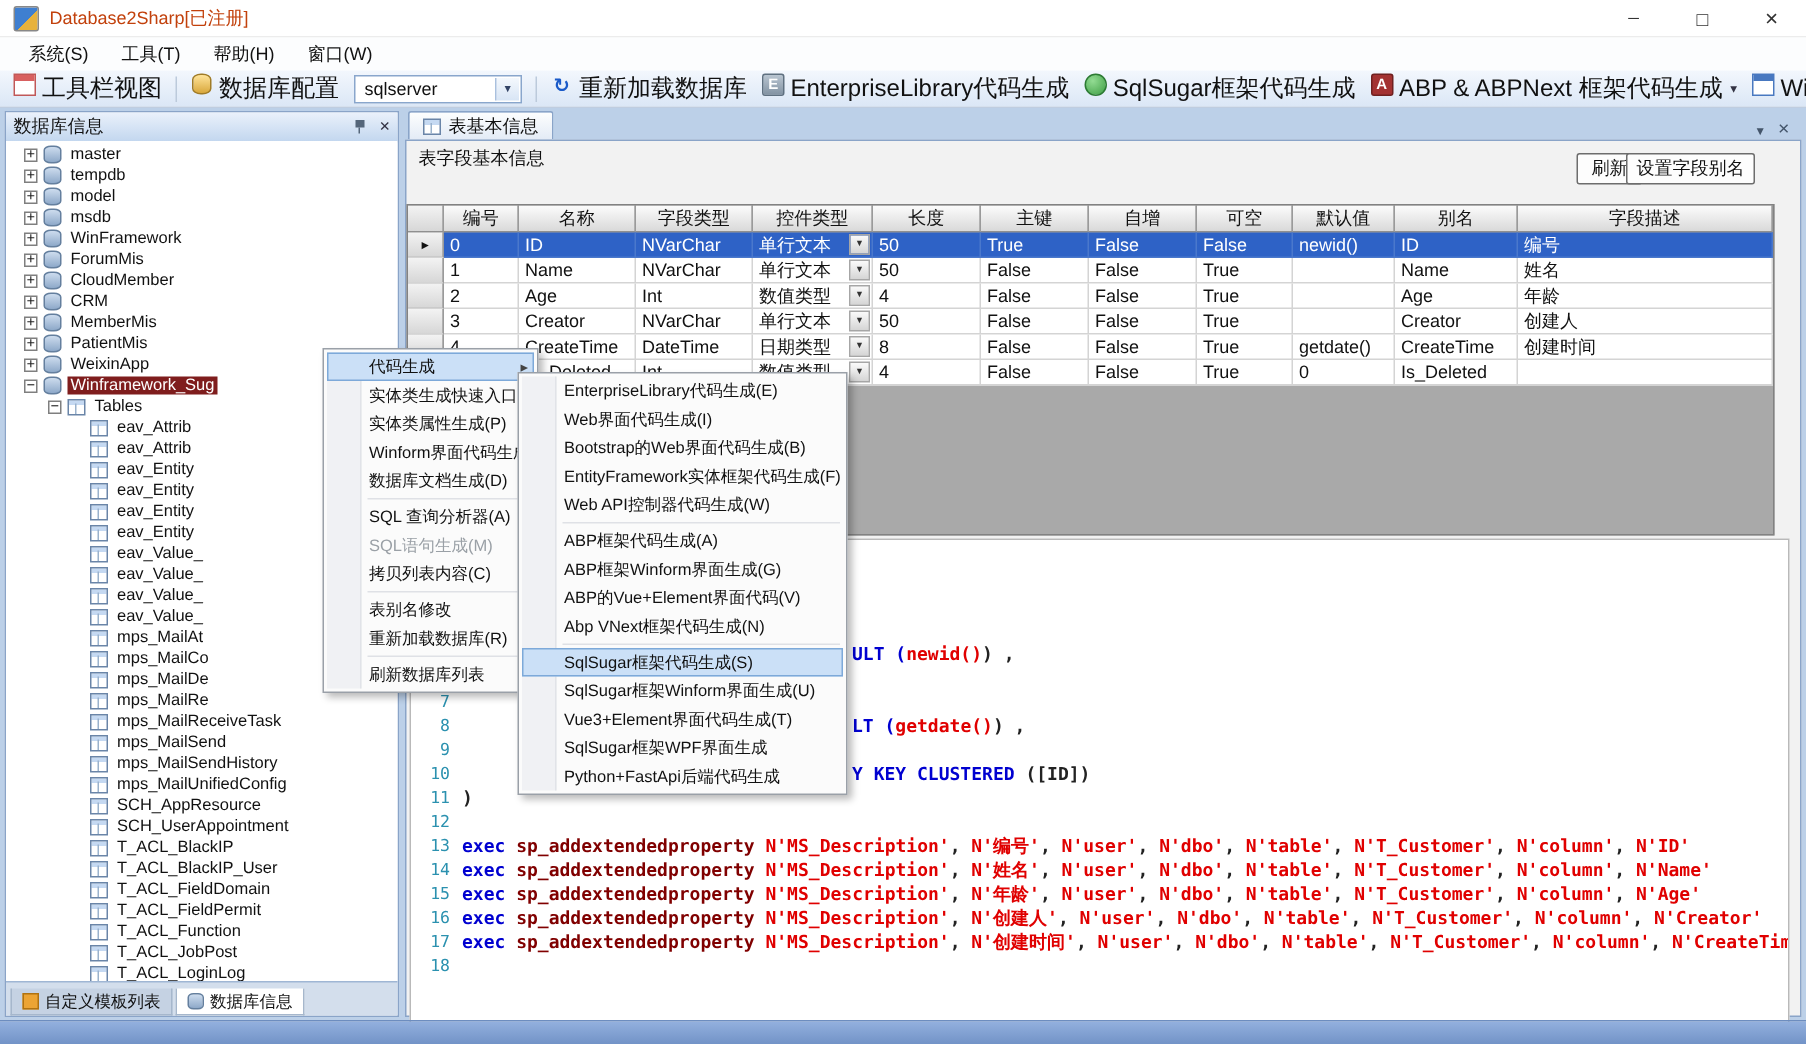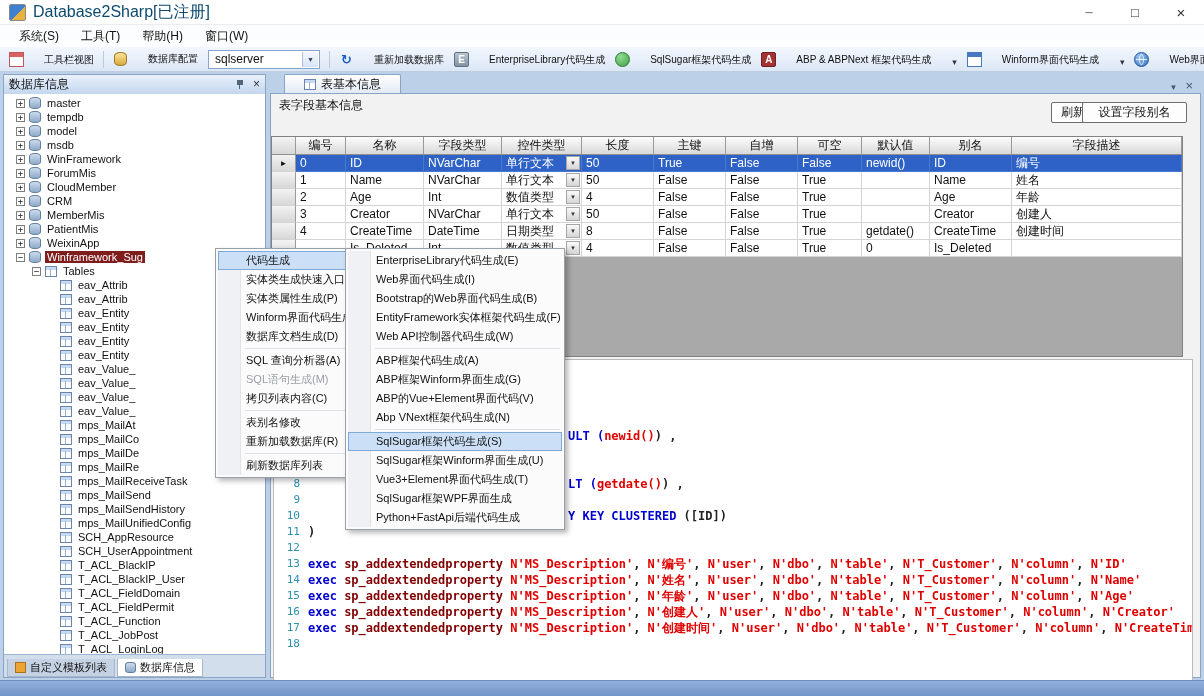--- a/index.html
+++ b/index.html
@@ -4,35 +4,35 @@
 <style>
   html,body{margin:0;padding:0}
   body{width:1204px;height:696px;position:relative;overflow:hidden;background:#fff;
        font-family:"Liberation Sans","DejaVu Sans",sans-serif;font-size:12px;color:#111;
        -webkit-font-smoothing:antialiased}
   
   .titlebar{position:absolute;left:0;top:0;width:100%;height:25px;background:#fff;
             border-bottom:1px solid #ececec;display:flex;align-items:center;box-sizing:border-box}
   .app-icon{width:15px;height:15px;margin:0 7px 0 9px;border-radius:2px;
             background:linear-gradient(135deg,#3f7fd0 0 55%,#e8b23c 55%);border:1px solid #888}
-  .title-text{font-size:16px;color:#0c4a6e}
+  .title-text{font-size:12px;color:#c2410c}
   .win-controls{margin-left:auto;display:flex;height:100%}
   .win-btn{width:46px;display:flex;align-items:center;justify-content:center;color:#333;font-size:12px}
   .wb-min::before{content:"─";font-size:10px}
   .wb-max::before{content:"□";font-size:13px}
   .wb-close::before{content:"×";font-size:15px}
   
   .menubar{position:absolute;left:0;top:25px;width:100%;height:22px;background:#fcfdfe;
            display:flex;align-items:center;padding-left:8px;box-sizing:border-box}
   .mitem{padding:3px 11px;font-size:12px}
   
   .toolbar{position:absolute;left:0;top:47px;width:100%;height:25px;box-sizing:border-box;
            background:linear-gradient(#f3f7fd,#dbe7f6);border-bottom:1px solid #bfcde0;
            display:flex;align-items:center;padding:0 5px;gap:2px;white-space:nowrap}
-  .tbtn{display:flex;align-items:flex-end;gap:20px;padding:2px 4px;font-size:10px;flex:none}
+  .tbtn{display:flex;align-items:flex-start;gap:4px;padding:2px 4px;font-size:16px;flex:none}
   .tsep{width:1px;height:17px;background:#bccadb;margin:0 3px;flex:none}
   .tdrop{margin-left:1px;color:#334}
   .tdrop::before{content:"▾";font-size:9px}
   .ic{width:15px;height:15px;flex:none;position:relative;box-sizing:border-box;display:inline-block}
   .ic-view{border:1px solid #c05858;background:#fff}
   .ic-view::before{content:"";position:absolute;left:0;right:0;top:0;height:4px;background:#d86060}
   .ic-config{width:13px;height:14px;margin:0 1px;background:linear-gradient(#ffe49a,#d9a83c);
              border:1px solid #a07c28;border-radius:6px/4px}
   .ic-reload{color:#1a5ac8;font-weight:bold;font-size:13px;line-height:15px;text-align:center}
   .ic-reload::before{content:"↻"}
@@ -84,33 +84,33 @@
          border-top:1px solid #9fb6d4;display:flex;align-items:flex-end;padding-left:3px;gap:2px}
   .btab{display:flex;align-items:center;gap:4px;font-size:11px;height:18px;padding:0 7px;
         background:#c5d2e3;border:1px solid #a6b7cc;border-top:none;box-sizing:border-box}
   .btab.active{background:#fff}
   .btab-ico1{width:11px;height:11px;background:#eca434;border:1px solid #b07210;box-sizing:border-box}
   .btab-ico2{width:11px;height:11px;background:linear-gradient(#cddcee,#8ea9c9);
              border:1px solid #647f9e;border-radius:4px/3px;box-sizing:border-box}
   
   .mpanel{position:absolute;left:270px;top:2px;width:931px;height:604px}
   .tabstrip{height:19px;display:flex;align-items:flex-end}
-  .doctab{display:flex;align-items:center;gap:5px;height:19px;margin-left:14px;padding:0 19px;
+  .doctab{display:flex;align-items:center;gap:5px;height:19px;margin-left:2px;padding:0 9px;
           background:linear-gradient(#fdfefe,#e3ebf6);border:1px solid #8aa4c8;border-bottom:none;
           border-radius:2px 2px 0 0;font-size:12px;box-sizing:border-box}
   .strip-controls{margin-left:auto;display:flex;align-items:center;gap:8px;padding-right:8px;color:#44556a}
   .sc-drop::before{content:"▼";font-size:8px}
   .sc-close::before{content:"×";font-size:13px}
   .mcontent{position:absolute;left:0;top:19px;right:0;bottom:0;background:#f2f2f2;
             border:1px solid #8aa4c8;box-sizing:border-box}
   .seclabel{position:absolute;left:8px;top:3px;font-size:12px}
   .btn{position:absolute;height:21px;background:#fdfdfd;border:1px solid #6d6d6d;border-radius:2px;
        display:flex;align-items:center;justify-content:center;font-size:12px;box-sizing:border-box}
   .btn.refresh{right:105px;top:8px;width:44px}
-  .btn.alias{right:13px;top:8px;width:105px}
+  .btn.alias{right:30px;top:8px;width:86px}
   
   .gridbox{position:absolute;left:0;top:42px;width:912px;height:221px;background:#a9a9a9;
            border:1px solid #828282;box-sizing:border-box;overflow:hidden}
   .grow{display:grid;grid-template-columns:24px 50px 78px 78px 80px 72px 72px 72px 64px 68px 82px 1fr;height:17px}
   .grow.ghead{height:18px}
   .gcell{background:#fff;border-right:1px solid #d4d4d4;border-bottom:1px solid #d4d4d4;
          display:flex;align-items:center;padding:0 4px;box-sizing:border-box;white-space:nowrap;
          overflow:hidden;position:relative;font-size:12px}
   .ghead .gcell{background:linear-gradient(#fcfcfc,#d9d9d9);border-right:1px solid #9a9a9a;
                 border-bottom:1px solid #8f8f8f;justify-content:center;padding:0 2px}
@@ -124,21 +124,21 @@
   
   .codebox{position:absolute;left:2px;top:265px;width:920px;height:368px;background:#fff;
            border:1px solid #b9b9b9;box-sizing:border-box;overflow:hidden;padding-top:4px;
            font-family:"DejaVu Sans Mono","Liberation Mono",monospace;font-size:12px;font-weight:bold}
   .cline{display:flex;height:16px;line-height:16px;white-space:pre}
   .gut{flex:none;width:26px;text-align:right;padding-right:8px;color:#2b91af;
        font-size:11px;font-weight:normal}
   .ctext{white-space:pre}
   .c-k{color:#0000d0}.c-s{color:#e00000}.c-p{color:#222}.c-pr{color:#800000}
   
-  .ctxmenu{position:absolute;left:215px;top:248px;width:144px;background:#fbfbfb;
+  .ctxmenu{position:absolute;left:215px;top:232px;width:144px;background:#fbfbfb;
            border:1px solid #9aa0a8;box-shadow:3px 3px 5px rgba(0,0,0,.28);padding:2px;
            box-sizing:border-box;z-index:50}
   .ctxmenu::before{content:"";position:absolute;left:2px;top:2px;bottom:2px;width:22px;
                    background:#f0f1f4;border-right:1px solid #e1e3e8}
   .menu-item{position:relative;height:19px;display:flex;align-items:center;padding-left:28px;
              padding-right:14px;font-size:11px;white-space:nowrap;overflow:hidden}
   .menu-item .marrow{position:absolute;right:4px;color:#444}
   .menu-item .marrow::before{content:"▸";font-size:10px}
   .menu-item.hl{background:#cbe0f7;outline:1px solid #7da9d9;outline-offset:-1px}
   .menu-item.dis{color:#9aa0a6}

